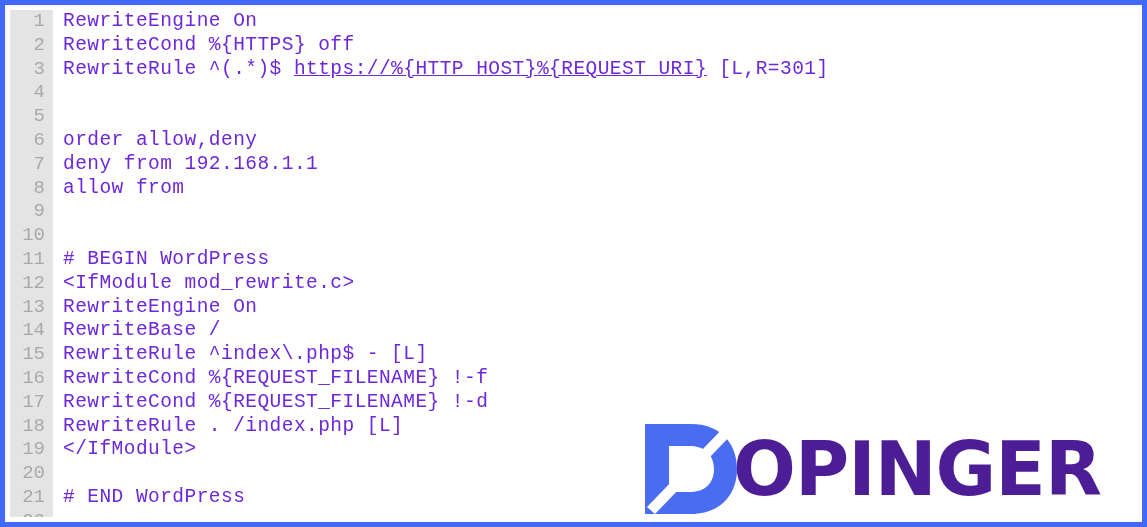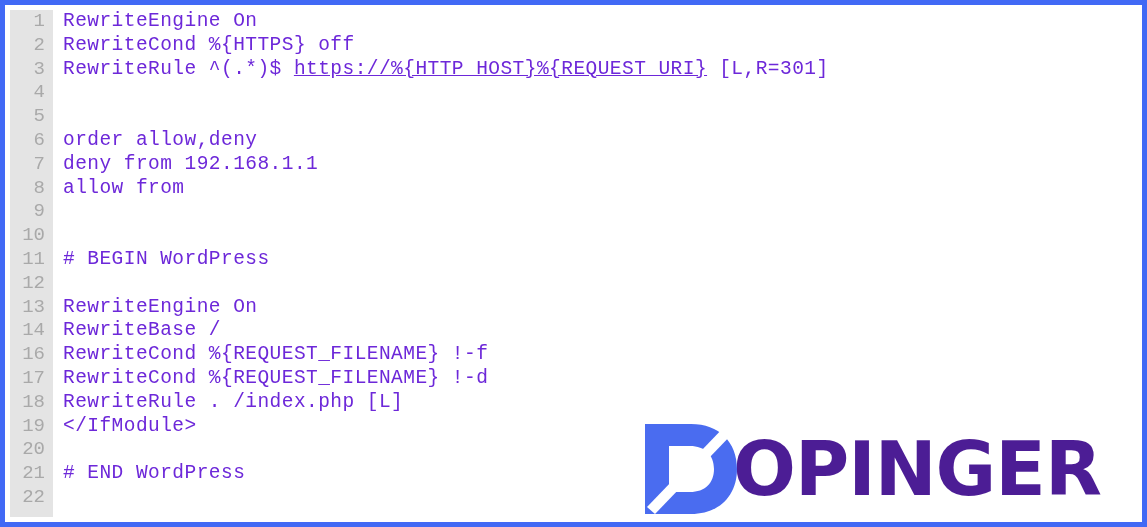--- a/index.html
+++ b/index.html
@@ -130,23 +130,24 @@
           <div class="code-line"><span class="ln">2</span><span class="ltext">RewriteCond %{HTTPS} off</span></div>
           <div class="code-line"><span class="ln">3</span><span class="ltext"><span>RewriteRule ^(.*)$ </span><span class="link">https://%{HTTP_HOST}%{REQUEST_URI}</span><span> [L,R=301]</span></span></div>
           <div class="code-line"><span class="ln">4</span><span class="ltext"></span></div>
           <div class="code-line"><span class="ln">5</span></div>
           <div class="code-line"><span class="ln">6</span><span class="ltext">order allow,deny</span></div>
           <div class="code-line"><span class="ln">7</span><span class="ltext">deny from 192.168.1.1</span></div>
           <div class="code-line"><span class="ln">8</span><span class="ltext">allow from</span></div>
           <div class="code-line"><span class="ln">9</span><span class="ltext"></span></div>
           <div class="code-line"><span class="ln">10</span><span class="ltext"></span></div>
           <div class="code-line"><span class="ln">11</span><span class="ltext"># BEGIN WordPress</span></div>
-          <div class="code-line"><span class="ln">12</span></div>
+          <div class="code-line"><span class="ln">12</span><span class="ltext">&lt;IfModule mod_rewrite.c&gt;</span></div>
           <div class="code-line"><span class="ln">13</span><span class="ltext">RewriteEngine On</span></div>
           <div class="code-line"><span class="ln">14</span><span class="ltext">RewriteBase /</span></div>
+          <div class="code-line"><span class="ln">15</span><span class="ltext">RewriteRule ^index\.php$ - [L]</span></div>
           <div class="code-line"><span class="ln">16</span><span class="ltext">RewriteCond %{REQUEST_FILENAME} !-f</span></div>
           <div class="code-line"><span class="ln">17</span><span class="ltext">RewriteCond %{REQUEST_FILENAME} !-d</span></div>
           <div class="code-line"><span class="ln">18</span><span class="ltext">RewriteRule . /index.php [L]</span></div>
           <div class="code-line"><span class="ln">19</span><span class="ltext">&lt;/IfModule&gt;</span></div>
           <div class="code-line"><span class="ln">20</span><span class="ltext"></span></div>
           <div class="code-line"><span class="ln">21</span><span class="ltext"># END WordPress</span></div>
           <div class="code-line"><span class="ln">22</span><span class="ltext"></span></div>
         </div>
 
       <div class="logo">

